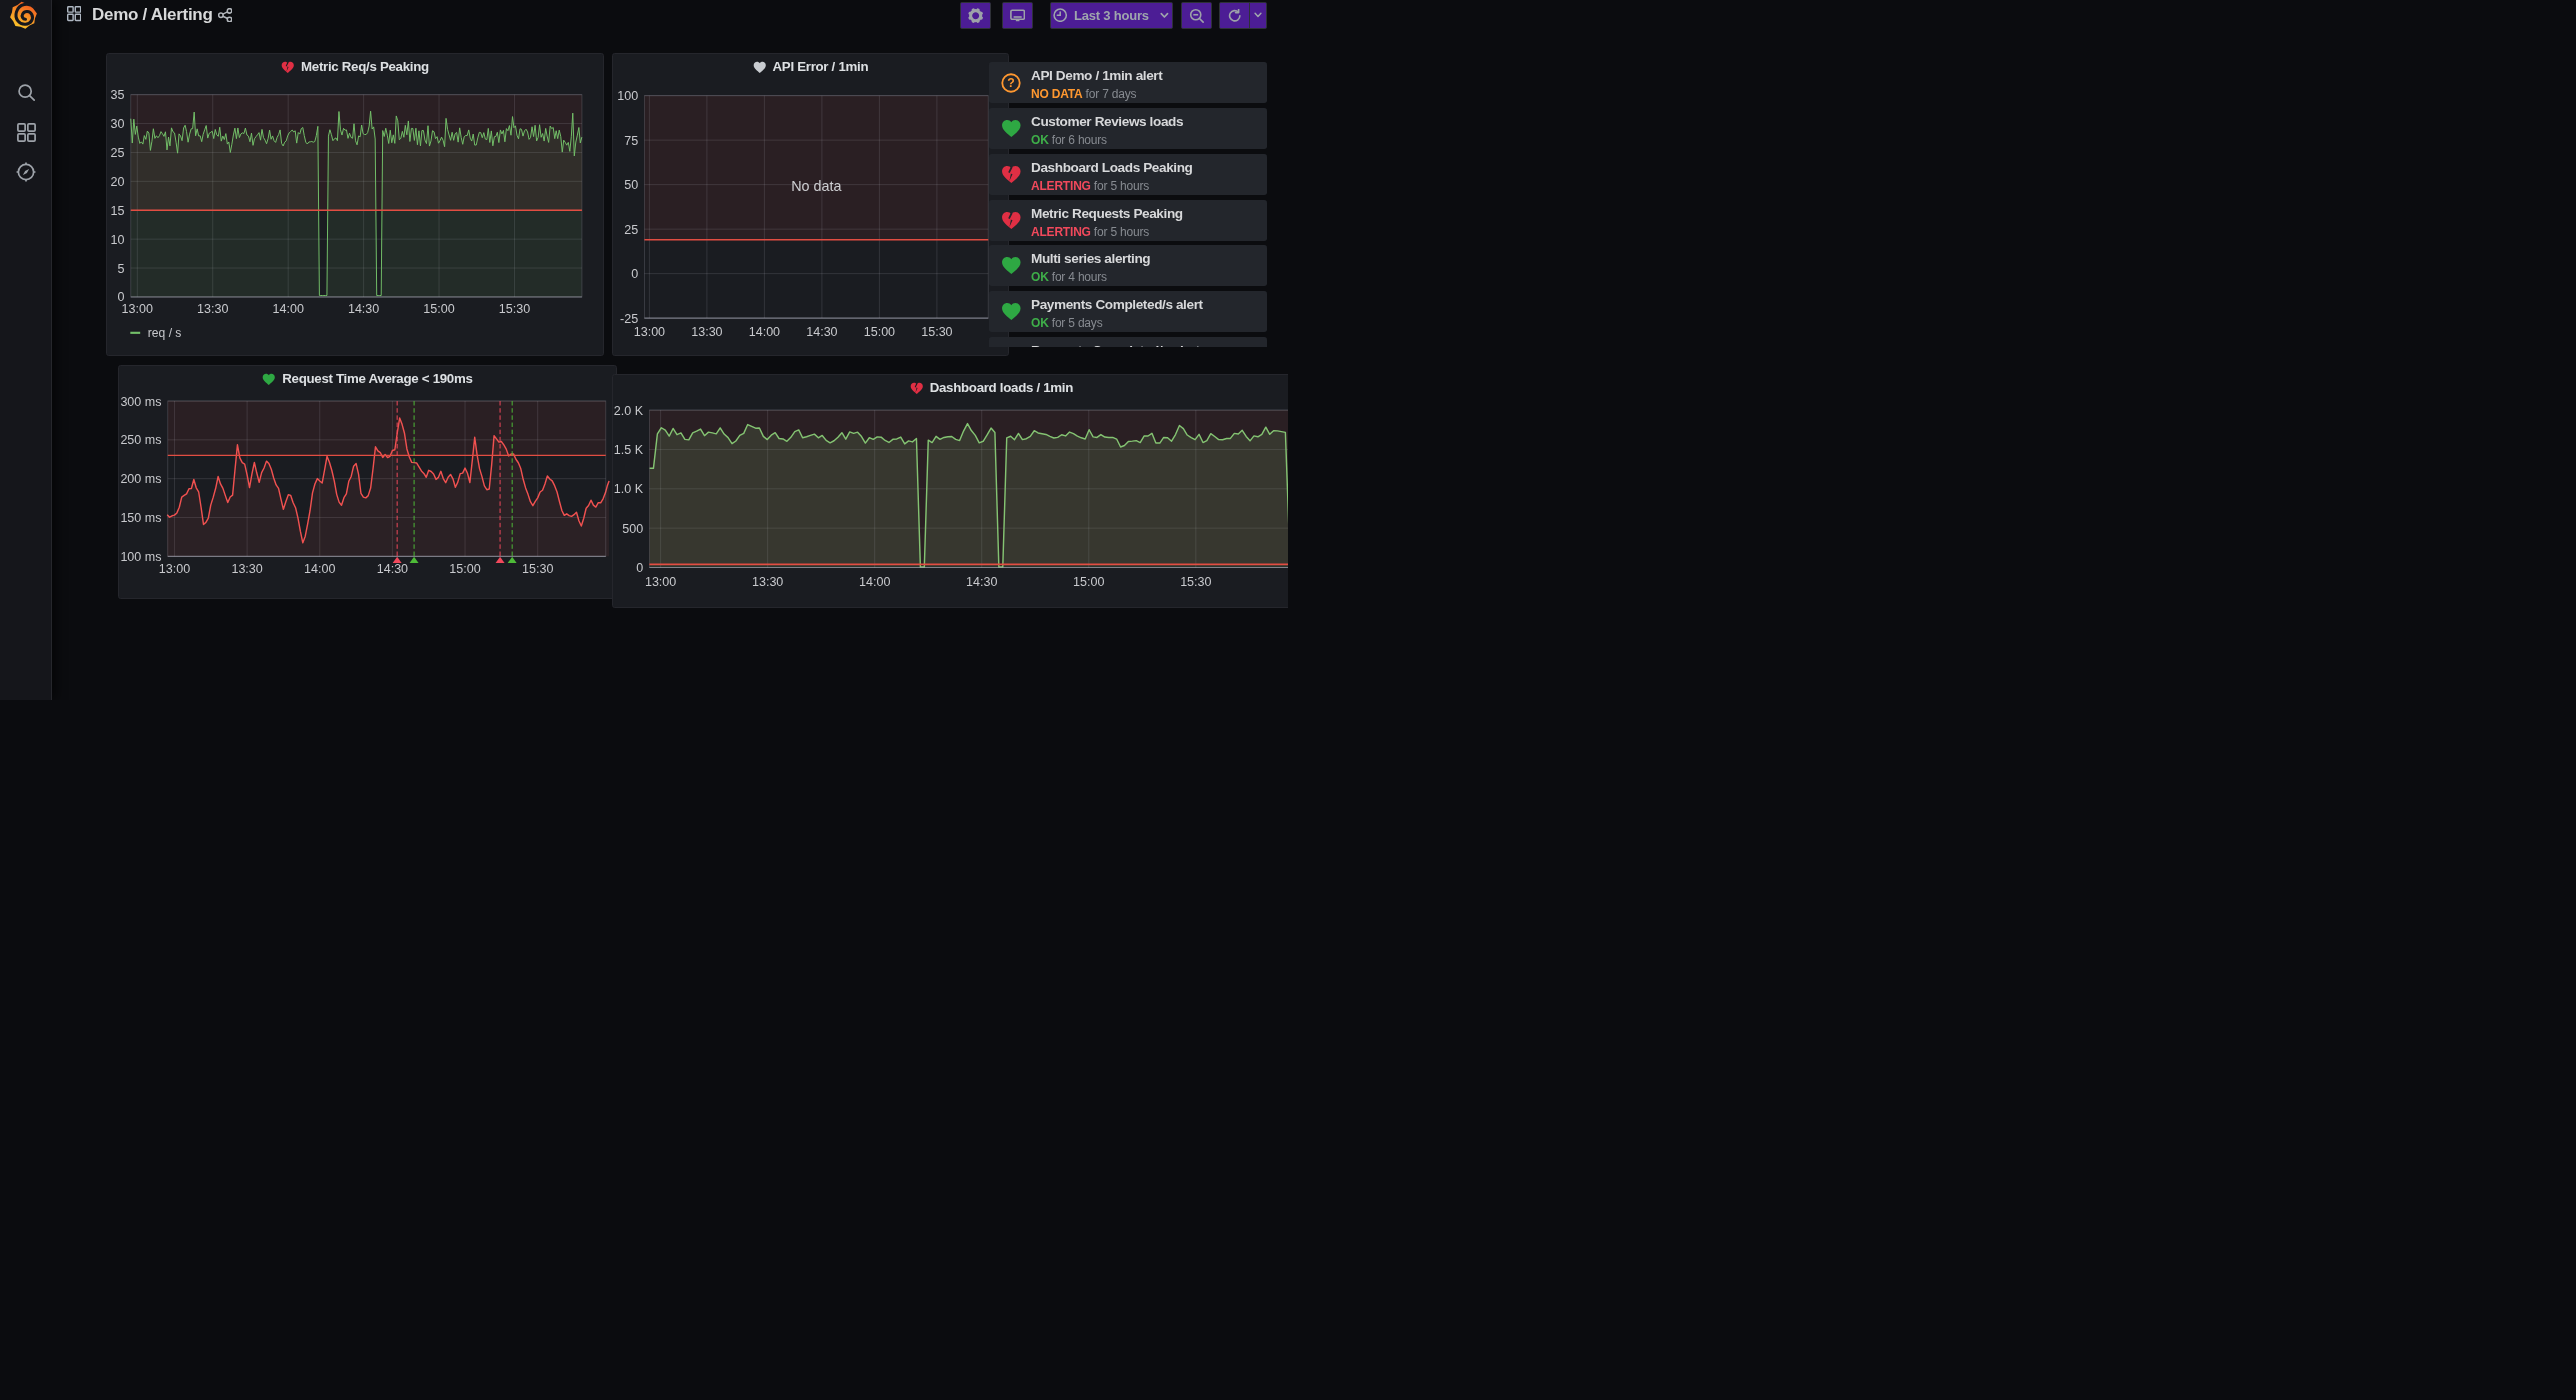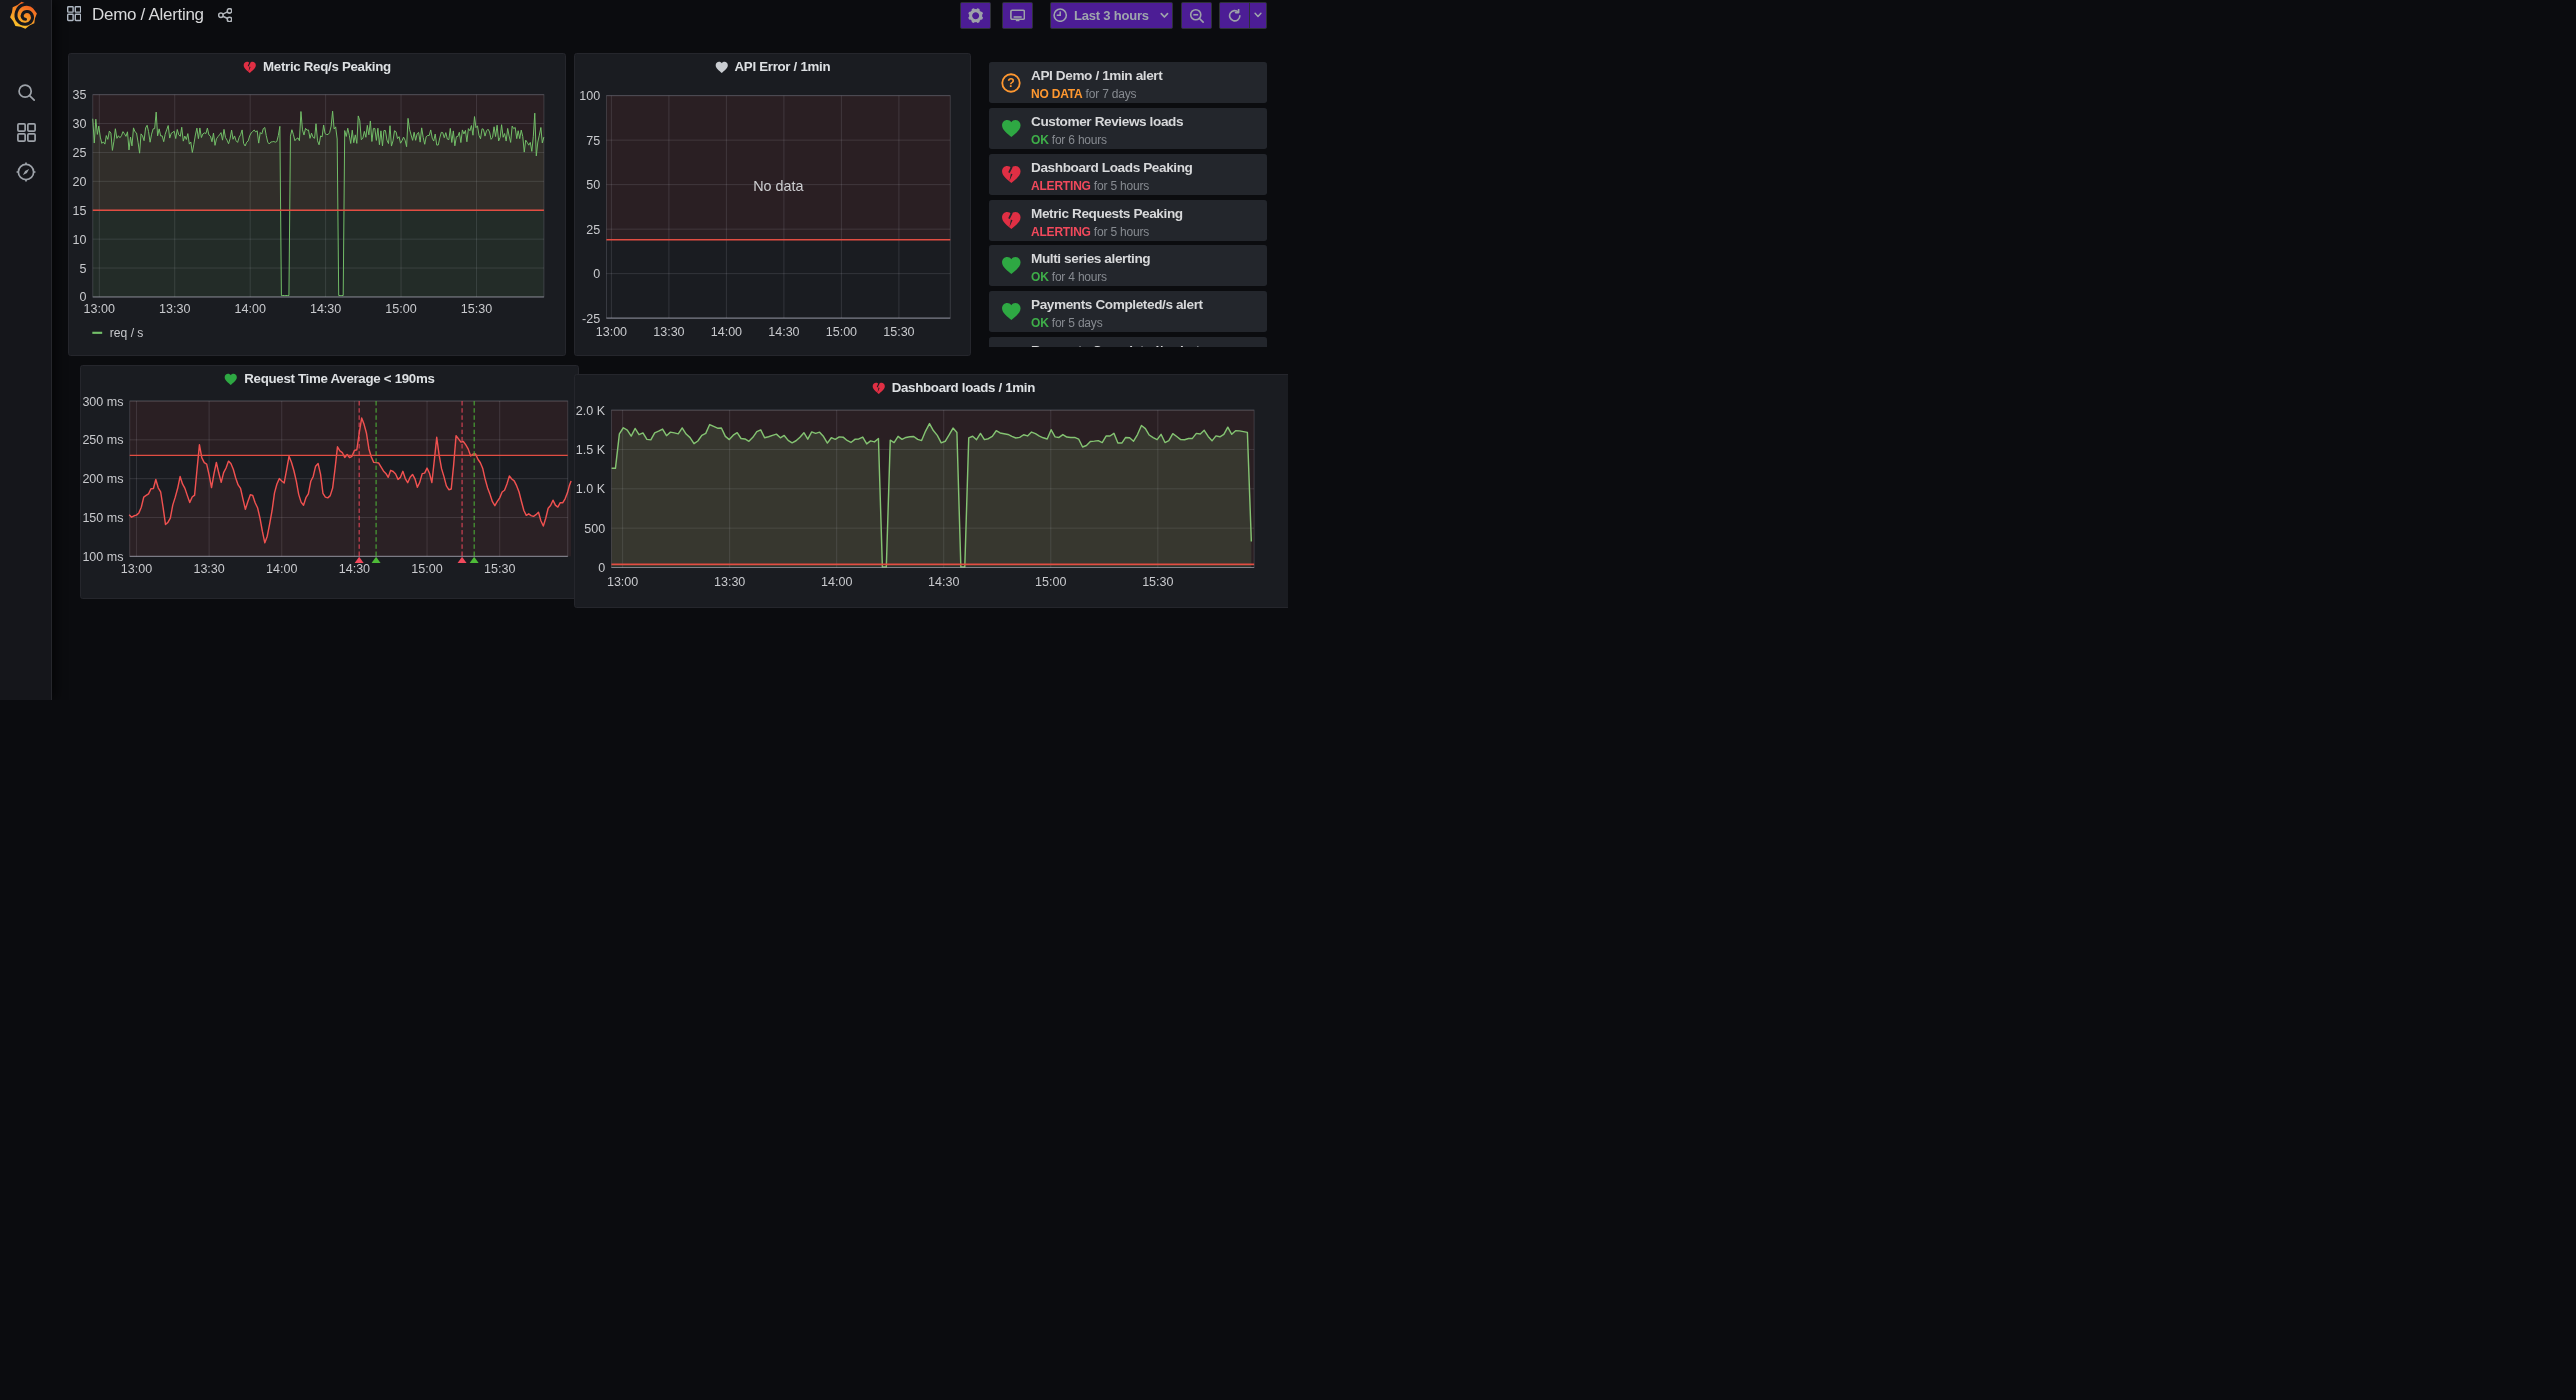--- a/index.html
+++ b/index.html
@@ -2,27 +2,27 @@
 <html style="font-size:14.4px"><head>
 <meta charset="utf-8">
 <style>
   * { margin:0; padding:0; box-sizing:border-box; }
   html,body { width:1288px; height:700px; background:#0b0c0f; overflow:hidden;
     font-family:"Liberation Sans", sans-serif; }
   body { position:relative; }
   #sidebar { position:absolute; left:0; top:0; width:52px; height:700px;
     background:#15161b; border-right:0.9px solid #26272c; box-shadow:5.4px 0 10.8px rgba(0,0,0,0.55); }
   .sicon { position:absolute; color:#9da2a9; }
-  .panel { position:absolute; background:#1a1c21; border:0.9px solid #25262c; border-radius:2.7px; }
+  .panel { position:absolute; background:#1a1c21; border:0.9px solid #25262c; border-radius:2.7px;margin-left:38px; }
   .ptitle { position:absolute; top:5.4px; left:0; right:0; text-align:center;
     font-size:13.3px; font-weight:700; color:#dde0e3; letter-spacing:-0.3px; }
   .ptitle svg { vertical-align:-1.8px; margin-right:6.3px; }
   .btn { position:absolute; top:1.8px; height:27px; background:#4c1d95;
     border:0.9px solid #2e3138; border-radius:1.8px; display:flex; align-items:center; justify-content:center; }
-  .crumbtext { position:absolute; left:92px; top:4.5px; font-size:17px; font-weight:400; color:#d8d9da; letter-spacing:-0.3px; }
+  .crumbtext { position:absolute; left:92px; top:4.5px; font-size:17px; font-weight:700; color:#d8d9da; letter-spacing:-0.3px; }
   .arow { position:absolute; left:9px; width:278px; height:41px; background:#23262c; border-radius:2.7px; }
   .arow .ic { position:absolute; left:11.7px; top:10.8px; }
   .arow .t { position:absolute; left:42px; top:6.3px; font-size:13.6px; font-weight:700; color:#d7d8da; white-space:nowrap; letter-spacing:-0.4px; }
   .arow .s { position:absolute; left:42px; top:25px; font-size:12px; color:#878b91; white-space:nowrap; letter-spacing:-0.2px; }
   .s b.ok { color:#3eae49; } .s b.al { color:#f2495c; } .s b.nd { color:#ff9830; }
   svg text { font-family:"Liberation Sans", sans-serif; }
 </style>
 </head>
 <body>
   <div id="sidebar">

